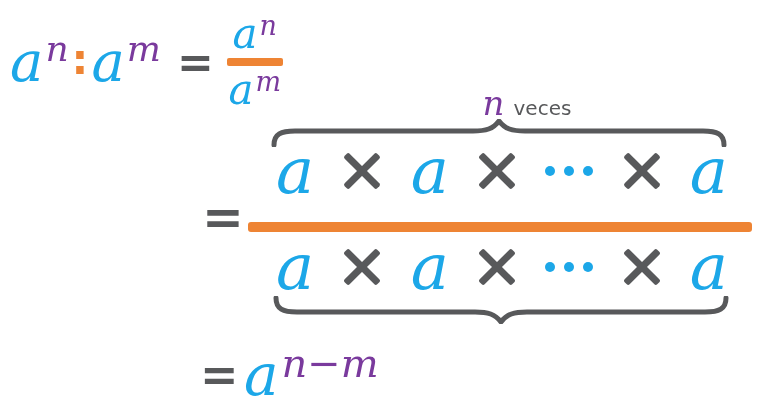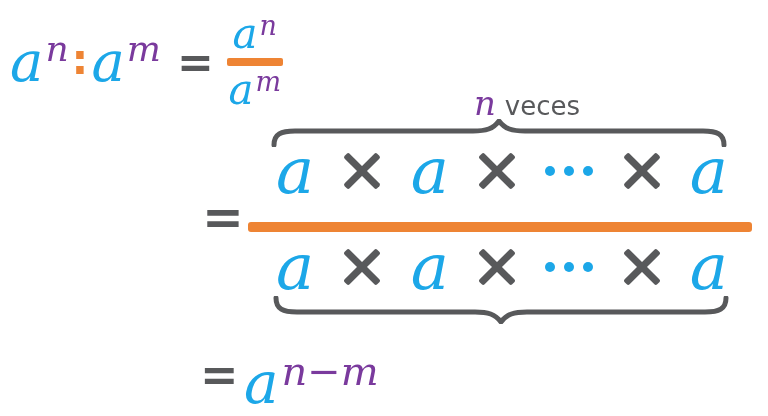--- a/index.html
+++ b/index.html
@@ -32,21 +32,21 @@
   .sfrac .atom .base{font-size:42px;}
   .sfrac .atom .sup{font-size:27px;top:-0.5em;}
   .fracbar{background:var(--orange);border-radius:2px;}
   .fracbar.small{width:56px;height:8px;}
 
   
   .eq2{position:absolute;left:202px;top:192px;font-size:50px;}
   .bigfrac{position:absolute;left:240px;top:88px;width:522px;height:280px;}
   .brace-label{position:absolute;left:58px;width:458px;text-align:center;white-space:nowrap;}
   .brace-label .lvar{font-size:34px;}
-  .brace-label .lword{font-size:26px;color:var(--gray);margin-left:9px;}
+  .brace-label .lword{font-size:20px;color:var(--gray);margin-left:9px;}
   .label-top{top:-2px;}
   .label-bottom{top:232px;}
   .brace{position:absolute;color:var(--gray);}
   .brace.over{left:30px;top:31px;}
   .brace.under{left:32px;top:208px;}
   .prod{position:absolute;left:36px;width:452px;height:64px;display:flex;justify-content:space-between;align-items:center;}
   .prod-num{top:51px;}
   .prod-den{top:147px;}
   .prod .pvar{font-size:64px;}
   .fracbar.big{position:absolute;left:8px;top:134px;width:504px;height:10px;border-radius:3px;}
@@ -57,21 +57,21 @@
     background:var(--gray);border-radius:2px;
   }
   .cross::before{transform:translate(-50%,-50%) rotate(45deg);}
   .cross::after{transform:translate(-50%,-50%) rotate(-45deg);}
 
   .dots{display:flex;align-items:center;gap:9px;flex:none;}
   .dots i{display:block;width:10px;height:10px;border-radius:50%;background:var(--cyan);}
 
   
   .eq3{position:absolute;left:200px;top:352px;font-size:46px;}
-  .line3-pow{position:absolute;left:244px;top:354px;}
+  .line3-pow{position:absolute;left:244px;top:346px;}
   .line3-pow .base{font-size:58px;}
   .line3-pow .sup{font-size:40px;position:relative;top:-0.45em;margin-left:3px;}
 </style>
 </head>
 <body>
 
 <div class="canvas">
 
   <div class="line1">
     <span class="atom math"><span class="base cyan">a</span><span class="sup purple">n</span></span>

